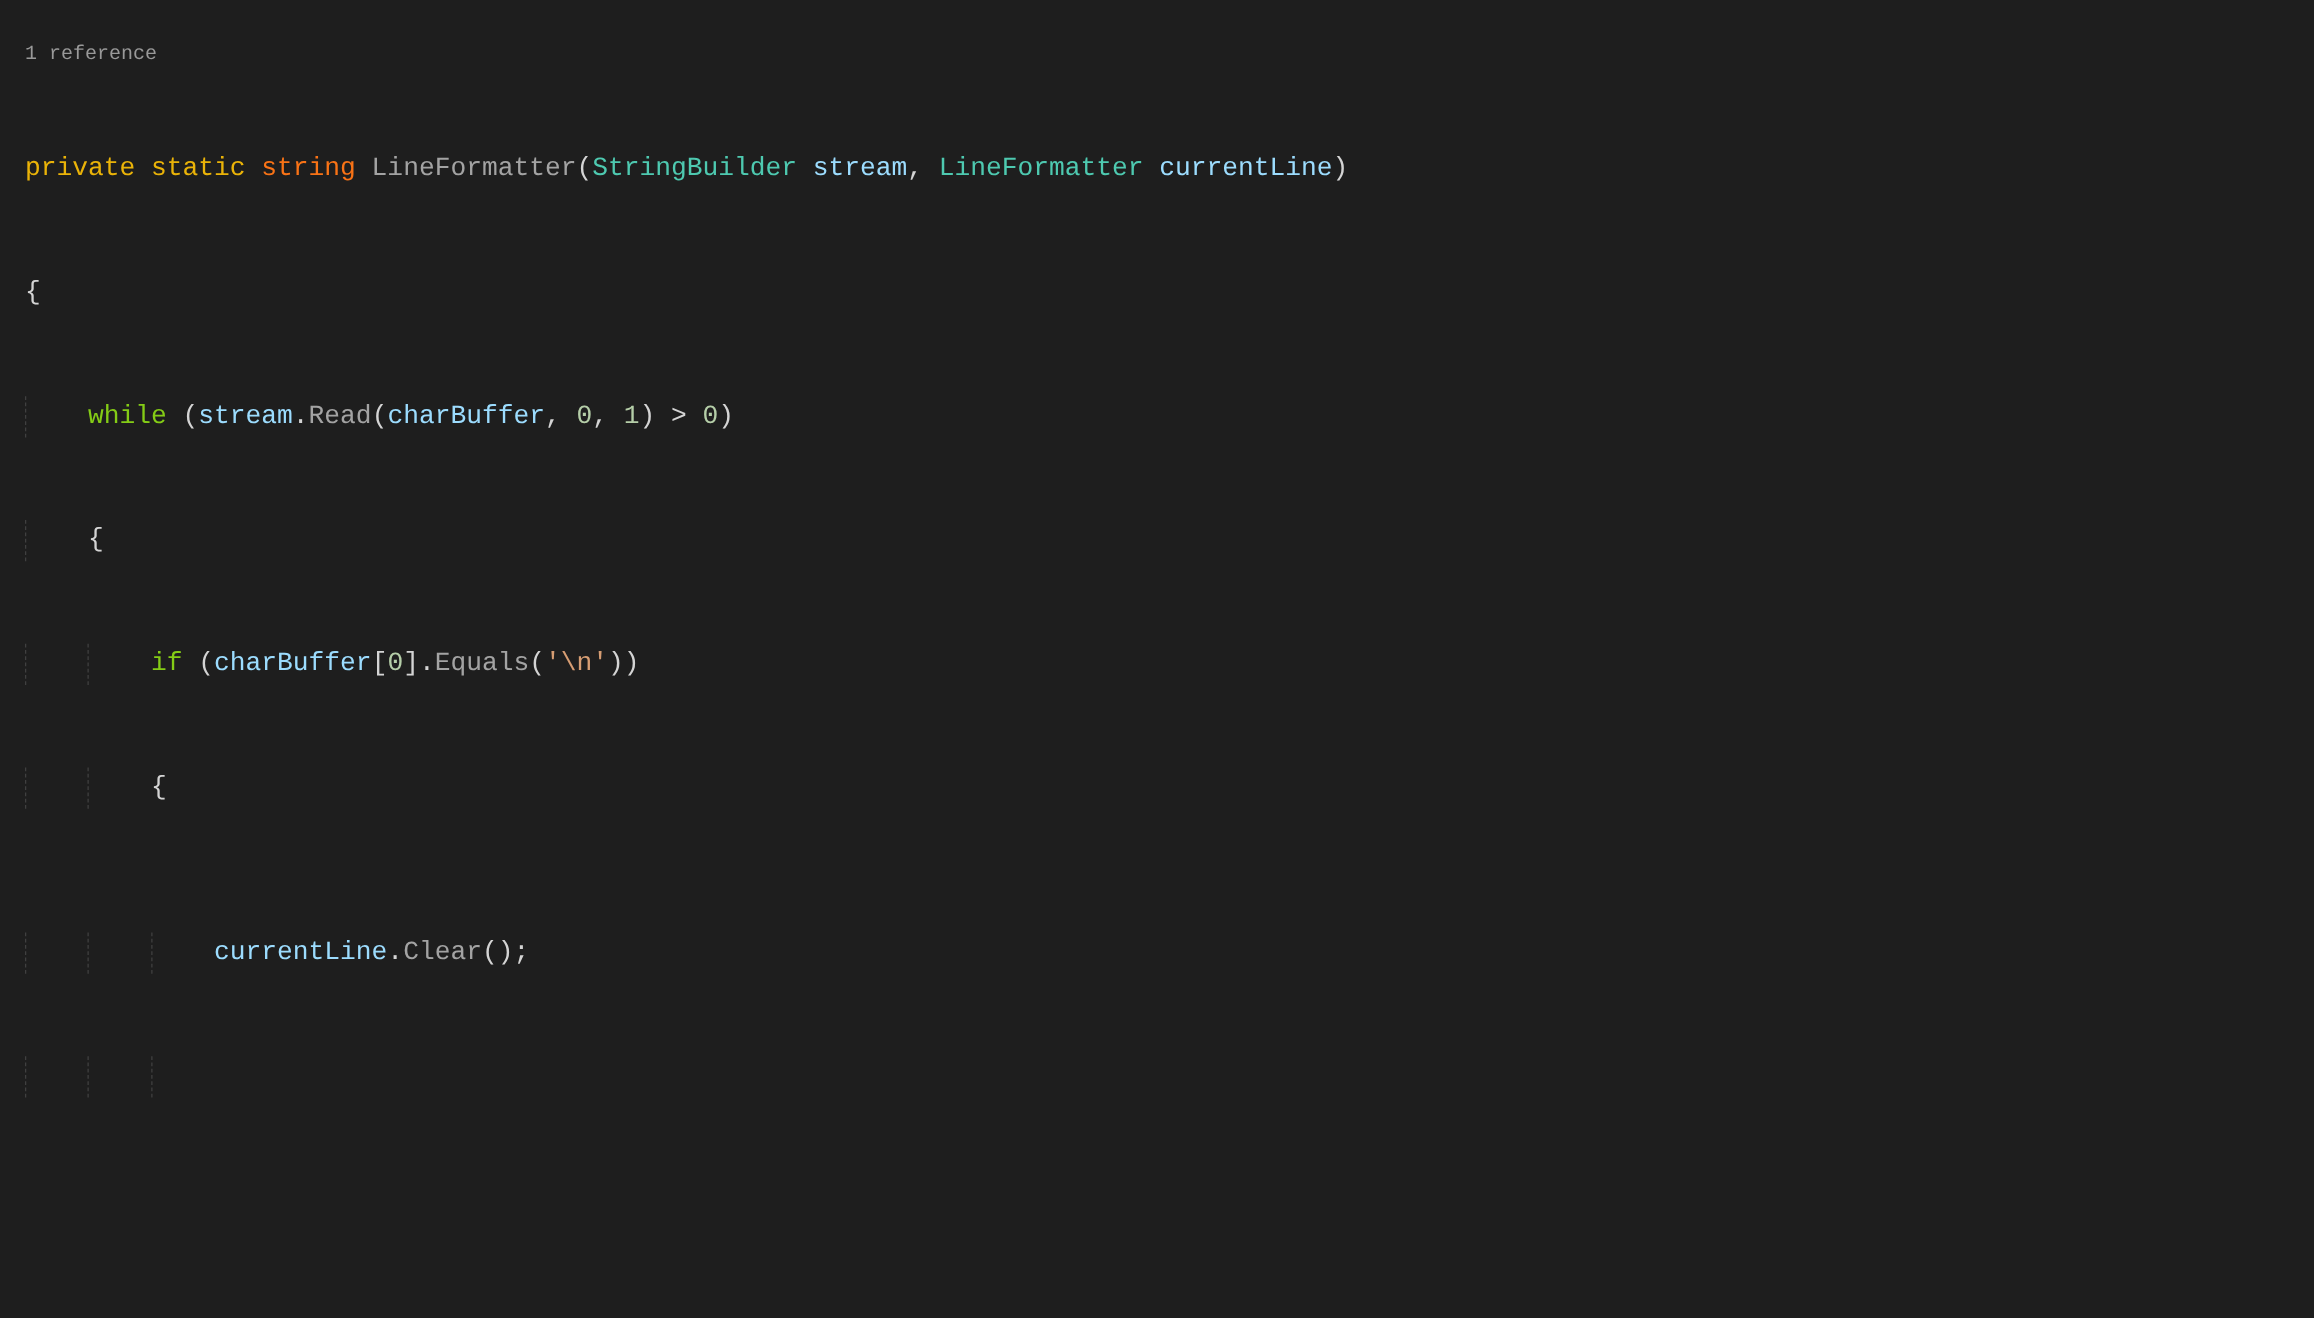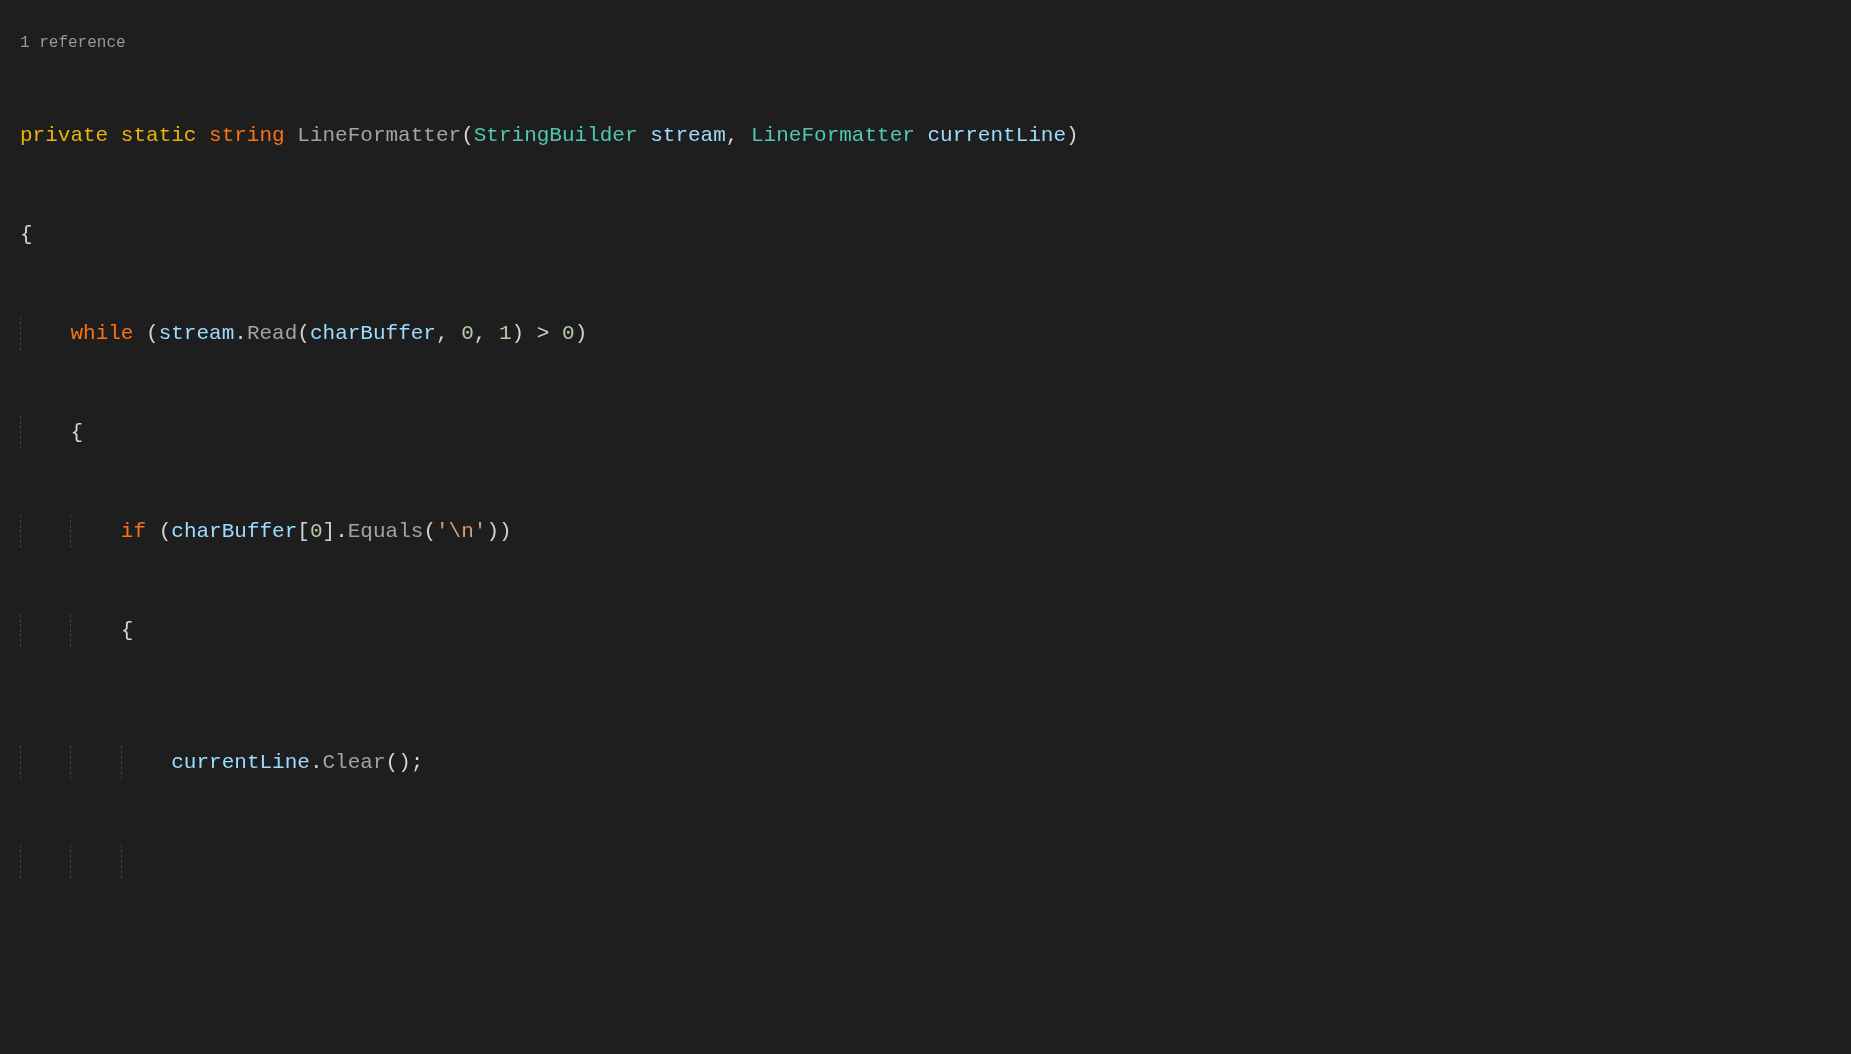--- a/index.html
+++ b/index.html
@@ -10,21 +10,21 @@
   .kw{color:#f97316}
   .mod{color:#eab308}
   .type{color:#4ec9b0}
   .method{color:#a3a3a3}
   .var{color:#9cdcfe}
   .param{color:#9cdcfe}
   .str{color:#d69d73}
   .num{color:#b5cea8}
   .op{color:#d4d4d4}
   .punct{color:#d4d4d4}
-  .ctrl{color:#f97316}
+  .ctrl{color:#84cc16}
   .local{color:#9cdcfe}
 </style>
 </head>
 <body>
 
 <div class="editor">
 <div class="codelens">1 reference</div>
 
 <div class="line"><span class="mod">private</span> <span class="mod">static</span> <span class="kw">string</span> <span class="method">LineFormatter</span><span class="punct">(</span><span class="type">StringBuilder</span> <span class="param">stream</span><span class="punct">,</span> <span class="type">LineFormatter</span> <span class="param">currentLine</span><span class="punct">)</span></div>
 

